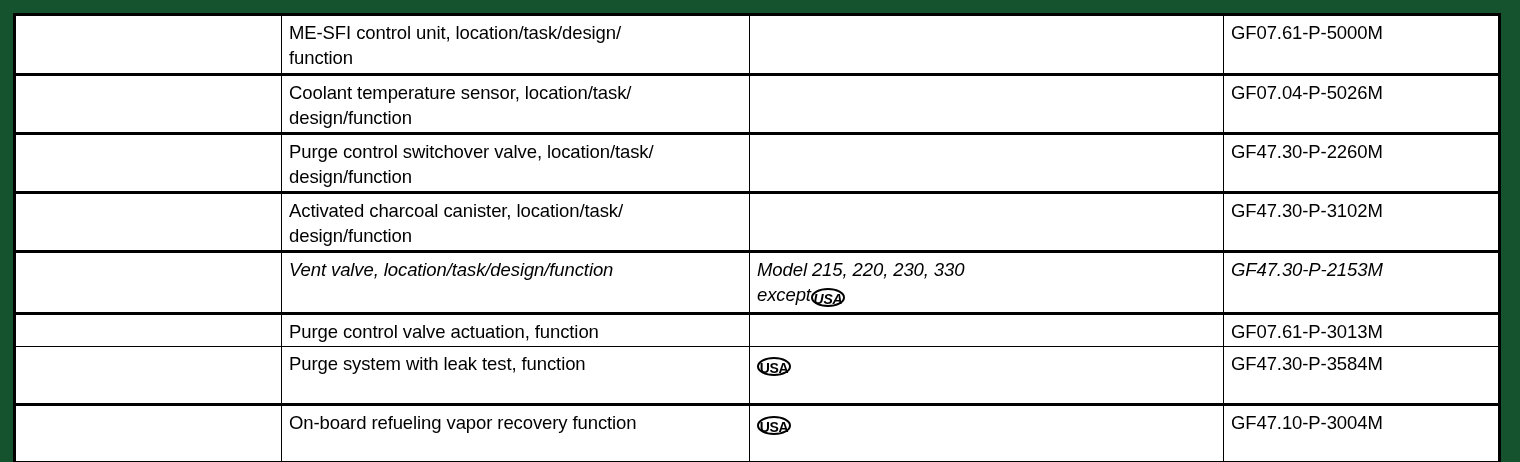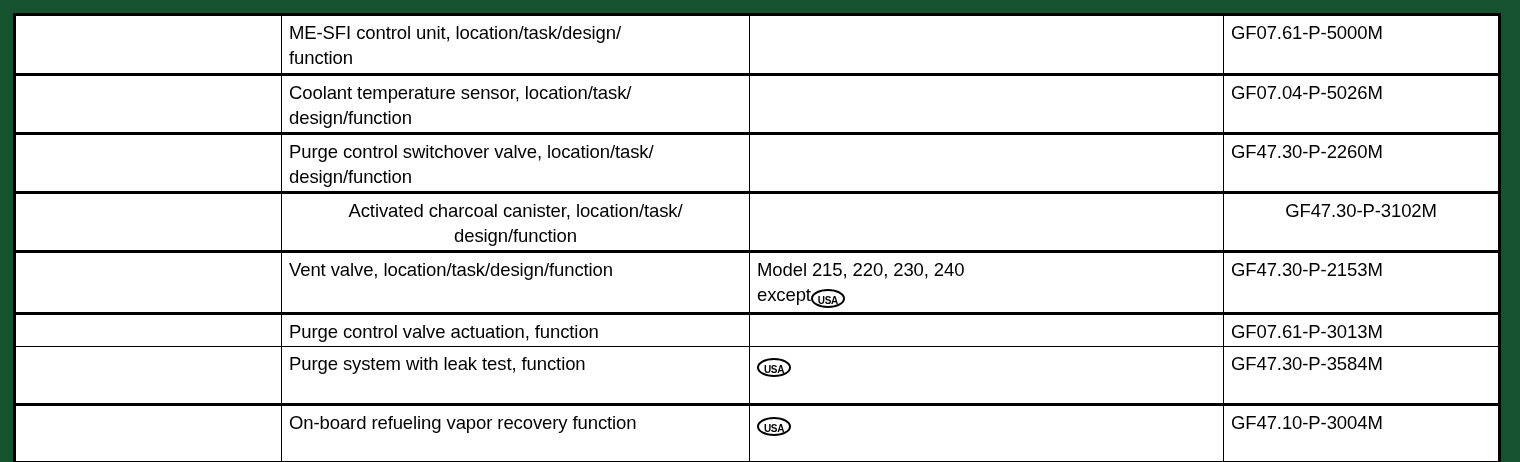--- a/index.html
+++ b/index.html
@@ -64,21 +64,21 @@
   
   .usa-badge {
     display: inline-block;
     vertical-align: -3px;
     width: 34px;
     height: 19px;
     line-height: 19px;
     text-align: center;
     border: 2.2px solid #000;
     border-radius: 50%;
-    font-size: 10px;
+    font-size: 14px;
     font-weight: bold;
     letter-spacing: -0.3px;
     box-sizing: border-box;
     font-family: "Liberation Sans", sans-serif;
   }
   .cond-line { display: block; }
   .cond-inline { display: inline; }
 </style>
 </head>
 <body>
@@ -129,41 +129,41 @@
 design/function</span>
           </td>
         <td class="cond-cell">
             <span class="cell-text"></span>
           </td>
         <td class="code-cell">
             <span class="cell-text">GF47.30-P-2260M</span>
           </td>
       </tr>
 
-      <tr class="row" style="height:58px;text-align:center;">
+      <tr class="row" style="height:58px;">
         <td class="blank-cell"></td>
         <td class="desc-cell">
             <span class="cell-text">Activated charcoal canister, location/task/
 design/function</span>
           </td>
         <td class="cond-cell">
             <span class="cell-text"></span>
           </td>
         <td class="code-cell">
             <span class="cell-text">GF47.30-P-3102M</span>
           </td>
       </tr>
 
-      <tr class="row" style="height:62px;">
+      <tr class="row" style="height:62px;font-style:italic;">
         <td class="blank-cell"></td>
         <td class="desc-cell">
             <span class="cell-text">Vent valve, location/task/design/function</span>
           </td>
         <td class="cond-cell">
-          <span class="cond-line">Model 215, 220, 230, 240</span>
+          <span class="cond-line">Model 215, 220, 230, 330</span>
           <span class="cond-line"><span class="cond-inline">except</span><span class="usa-badge">USA</span></span>
         </td>
         <td class="code-cell">
             <span class="cell-text">GF47.30-P-2153M</span>
           </td>
       </tr>
 
       <tr class="row" style="height:31px;margin-left:28px;">
         <td class="blank-cell"></td>
         <td class="desc-cell">

